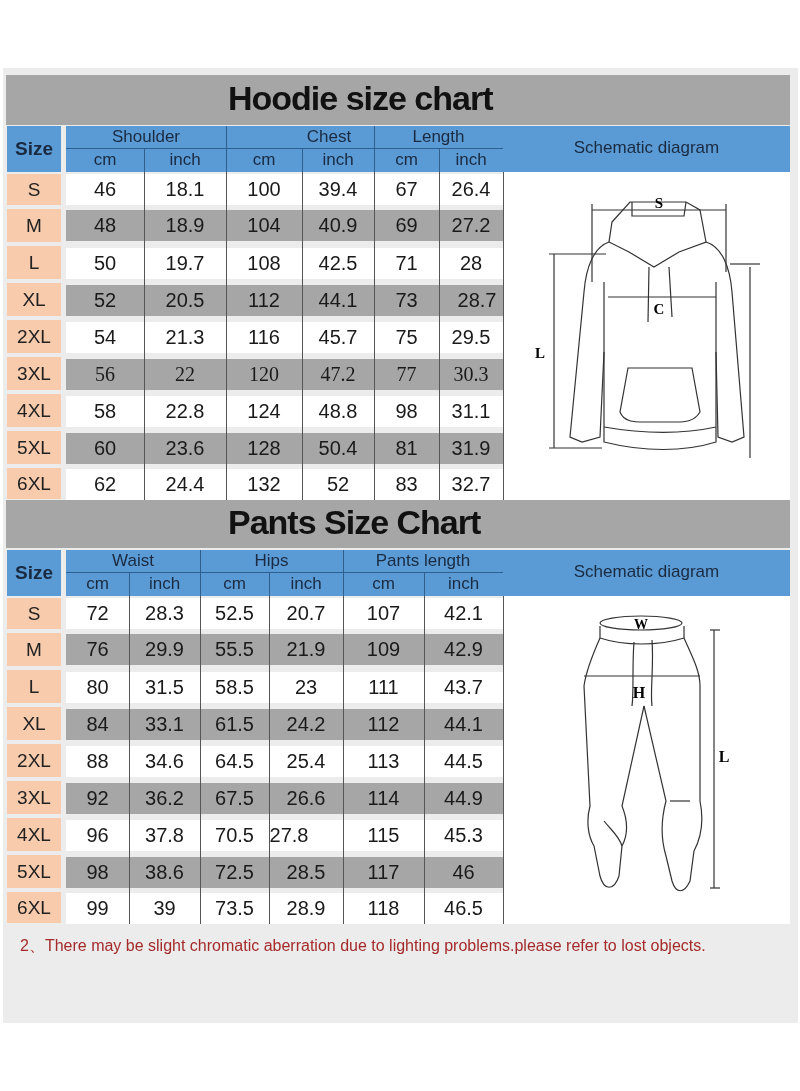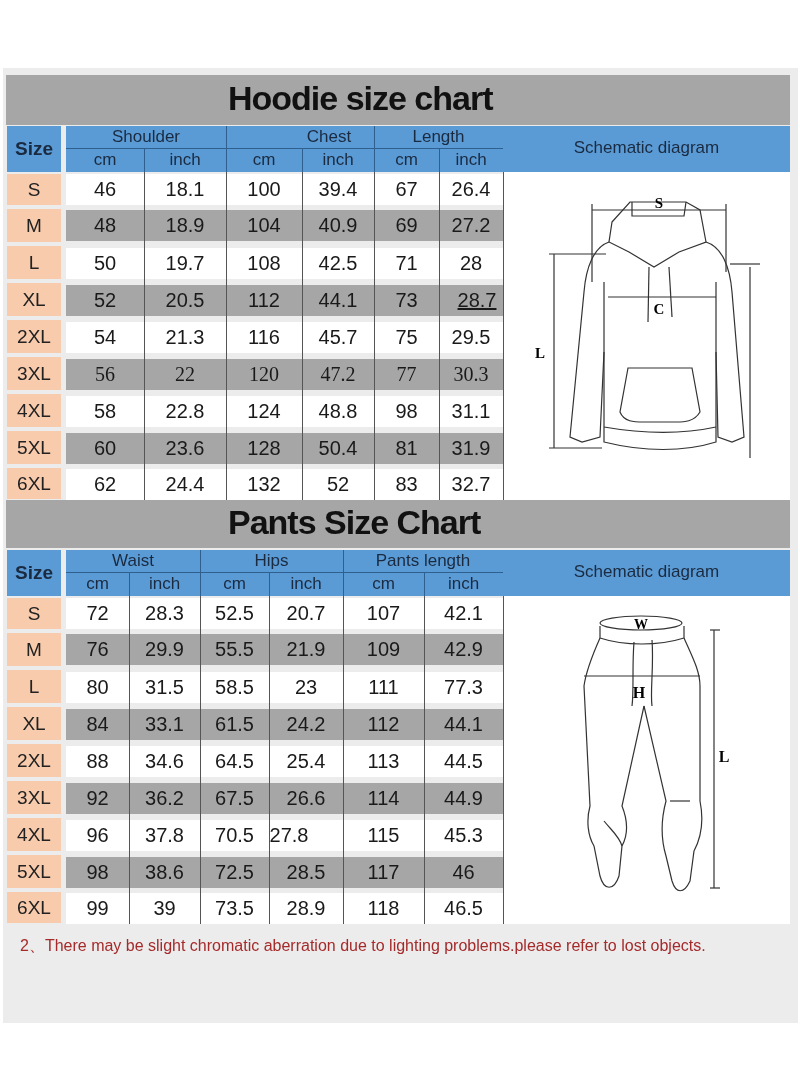--- a/index.html
+++ b/index.html
@@ -86,21 +86,21 @@
   <div class="cell" style="left:236px;width:72px;">42.5</div>
   <div class="cell" style="left:308px;width:65px;">71</div>
   <div class="cell" style="left:373px;width:64px;">28</div>
 </div>
 <div class="row gray" style="top:285px;width:437px;">
   <div class="cell" style="left:0;width:78px;">52</div>
   <div class="cell" style="left:78px;width:82px;">20.5</div>
   <div class="cell" style="left:160px;width:76px;">112</div>
   <div class="cell" style="left:236px;width:72px;">44.1</div>
   <div class="cell" style="left:308px;width:65px;">73</div>
-  <div class="cell" style="left:373px;width:76px;text-decoration:underline;">28.7</div>
+  <div class="cell" style="left:373px;width:76px;">28.7</div>
 </div>
 <div class="row white" style="top:322px;width:437px;">
   <div class="cell" style="left:0;width:78px;">54</div>
   <div class="cell" style="left:78px;width:82px;">21.3</div>
   <div class="cell" style="left:160px;width:76px;">116</div>
   <div class="cell" style="left:236px;width:72px;">45.7</div>
   <div class="cell" style="left:308px;width:65px;">75</div>
   <div class="cell" style="left:373px;width:64px;">29.5</div>
 </div>
 <div class="row gray" style="top:359px;width:437px;font-family:Liberation Serif, serif;">
@@ -232,21 +232,21 @@
   <div class="cell" style="left:203px;width:74px;">21.9</div>
   <div class="cell" style="left:277px;width:81px;">109</div>
   <div class="cell" style="left:358px;width:79px;">42.9</div>
 </div>
 <div class="row white" style="top:672px;width:437px;">
   <div class="cell" style="left:0;width:63px;">80</div>
   <div class="cell" style="left:63px;width:71px;">31.5</div>
   <div class="cell" style="left:134px;width:69px;">58.5</div>
   <div class="cell" style="left:203px;width:74px;">23</div>
   <div class="cell" style="left:277px;width:81px;">111</div>
-  <div class="cell" style="left:358px;width:79px;">77.3</div>
+  <div class="cell" style="left:358px;width:79px;">43.7</div>
 </div>
 <div class="row gray" style="top:709px;width:437px;">
   <div class="cell" style="left:0;width:63px;">84</div>
   <div class="cell" style="left:63px;width:71px;">33.1</div>
   <div class="cell" style="left:134px;width:69px;">61.5</div>
   <div class="cell" style="left:203px;width:74px;">24.2</div>
   <div class="cell" style="left:277px;width:81px;">112</div>
   <div class="cell" style="left:358px;width:79px;">44.1</div>
 </div>
 <div class="row white" style="top:746px;width:437px;">

